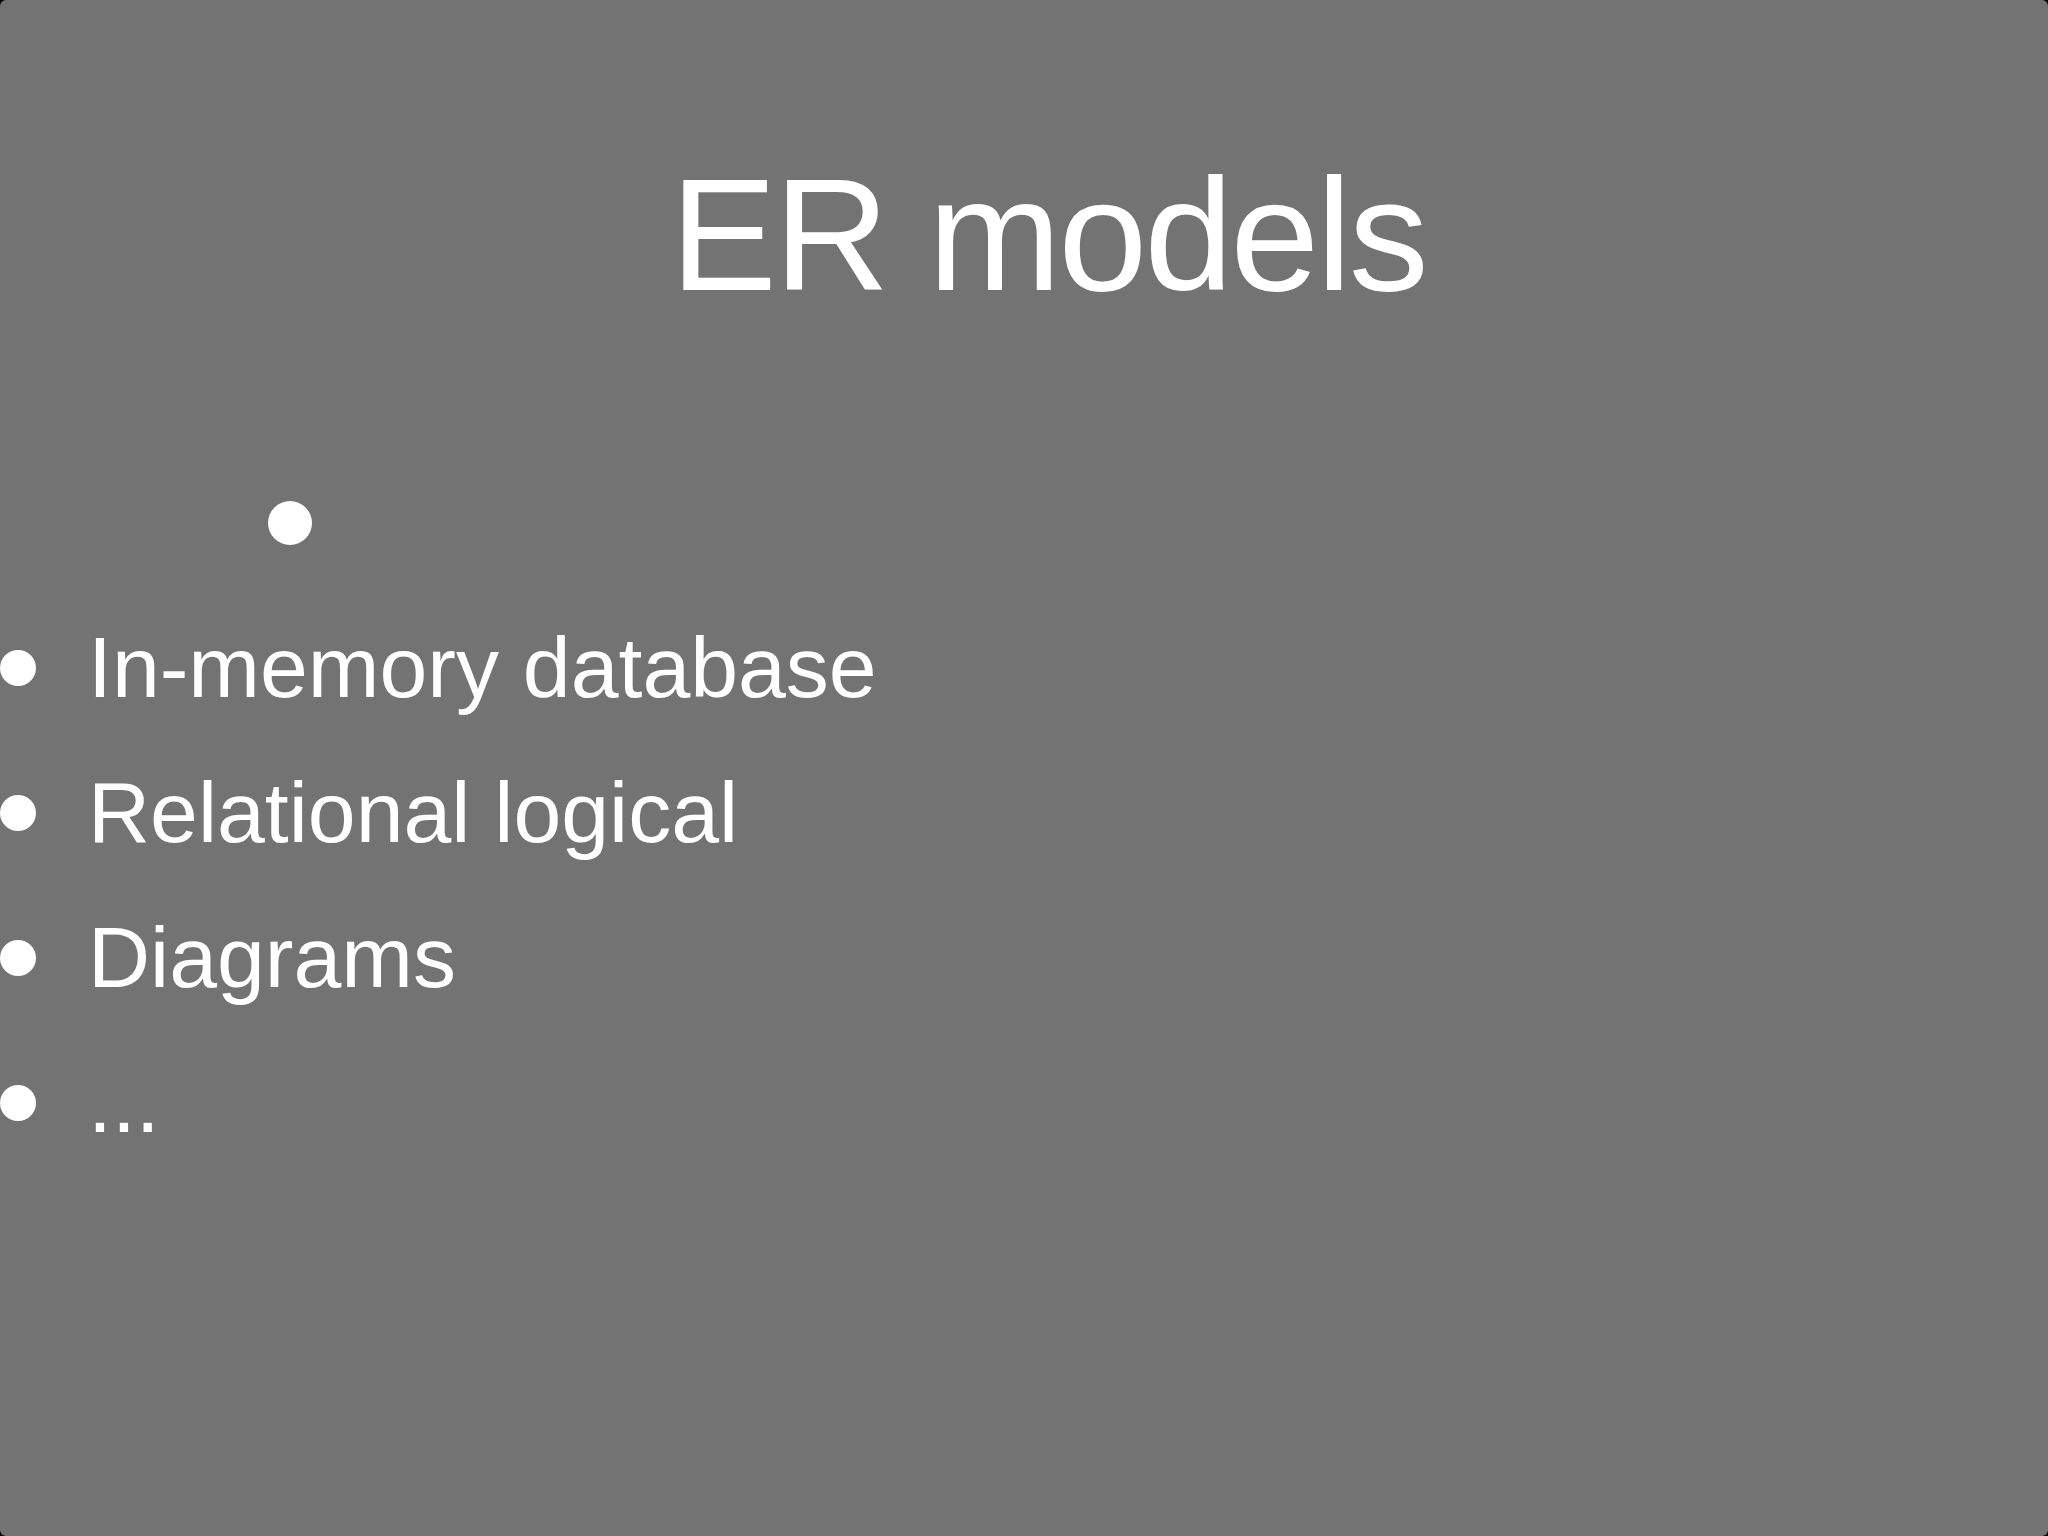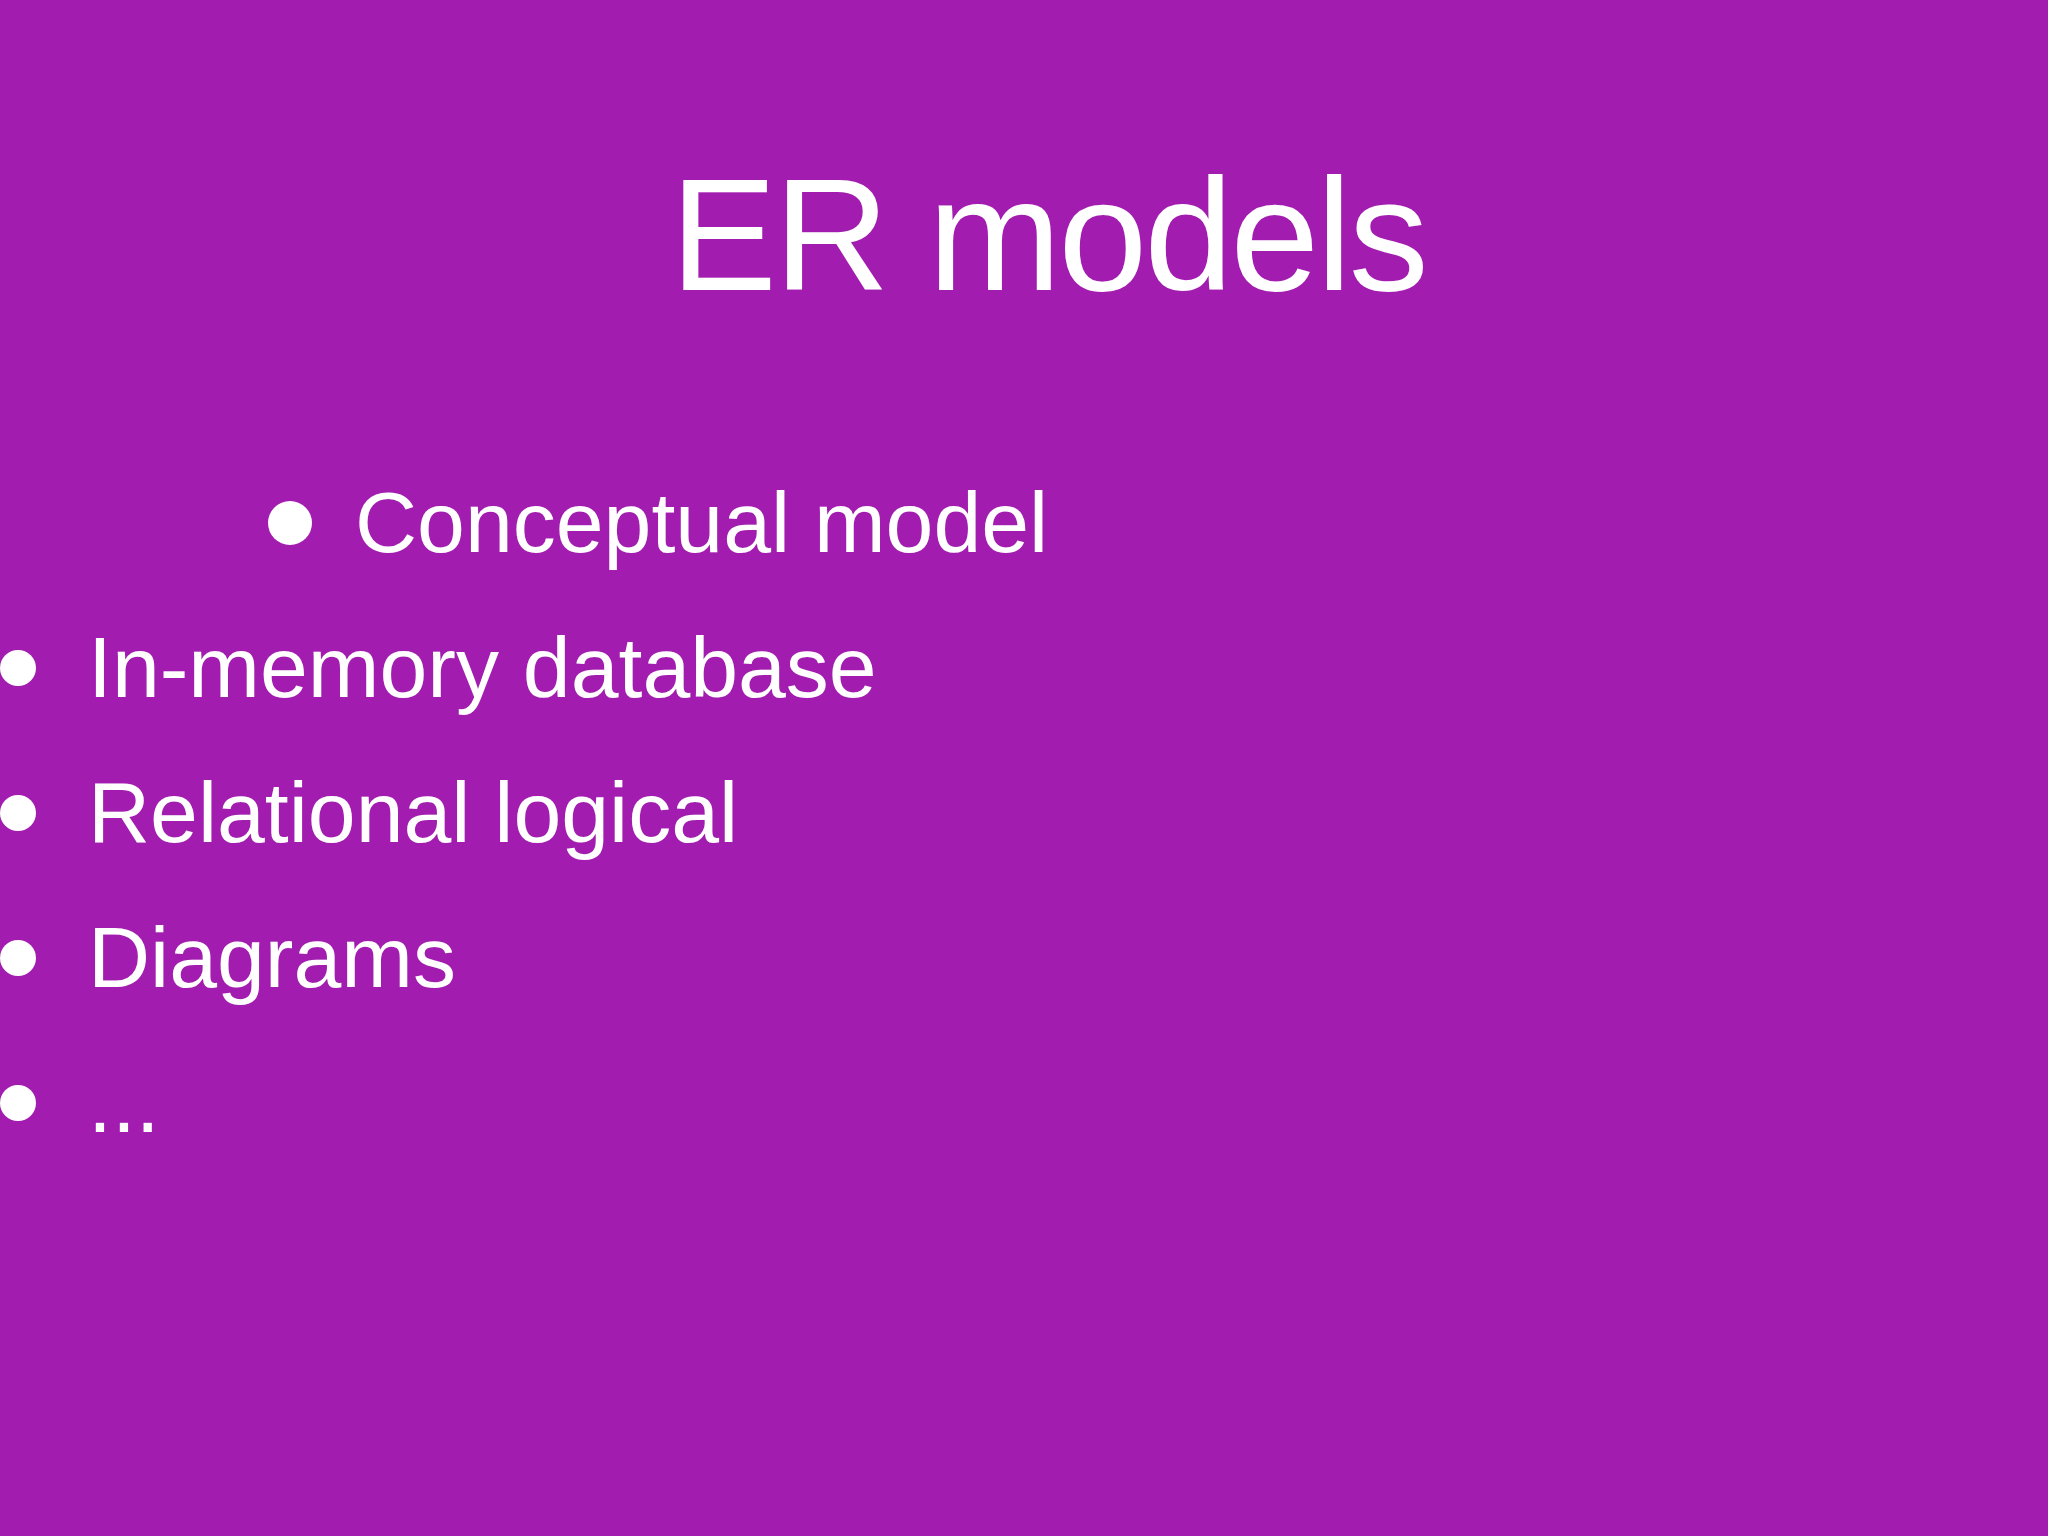--- a/index.html
+++ b/index.html
@@ -10,21 +10,22 @@
     width: 2048px;
     height: 1536px;
     overflow: hidden;
     position: relative;
     font-family: "Liberation Sans", sans-serif;
     background: #000000;
   }
   .slide {
     position: absolute;
     inset: 0;
-    background: #a21caf;
+    background: #737373;
+    border-radius: 6px;
   }
   .slide-title {
     position: absolute;
     top: 155px;
     left: 0;
     width: 2048px;
     text-align: center;
     transform: translateX(24px);
     font-size: 160px;
     line-height: 160px;
@@ -71,21 +72,20 @@
 </style>
 </head>
 <body>
 
 <div class="slide">
   <div class="slide-title">ER models</div>
 
   <div class="bullet-list">
       <div class="bullet-row level-1">
     <span class="dot"></span>
-    <span class="bullet-text">Conceptual model</span>
   </div>
       <div class="bullet-row level-2">
     <span class="dot"></span>
     <span class="bullet-text">In-memory database</span>
   </div>
       <div class="bullet-row level-2">
     <span class="dot"></span>
     <span class="bullet-text">Relational logical</span>
   </div>
       <div class="bullet-row level-2">

